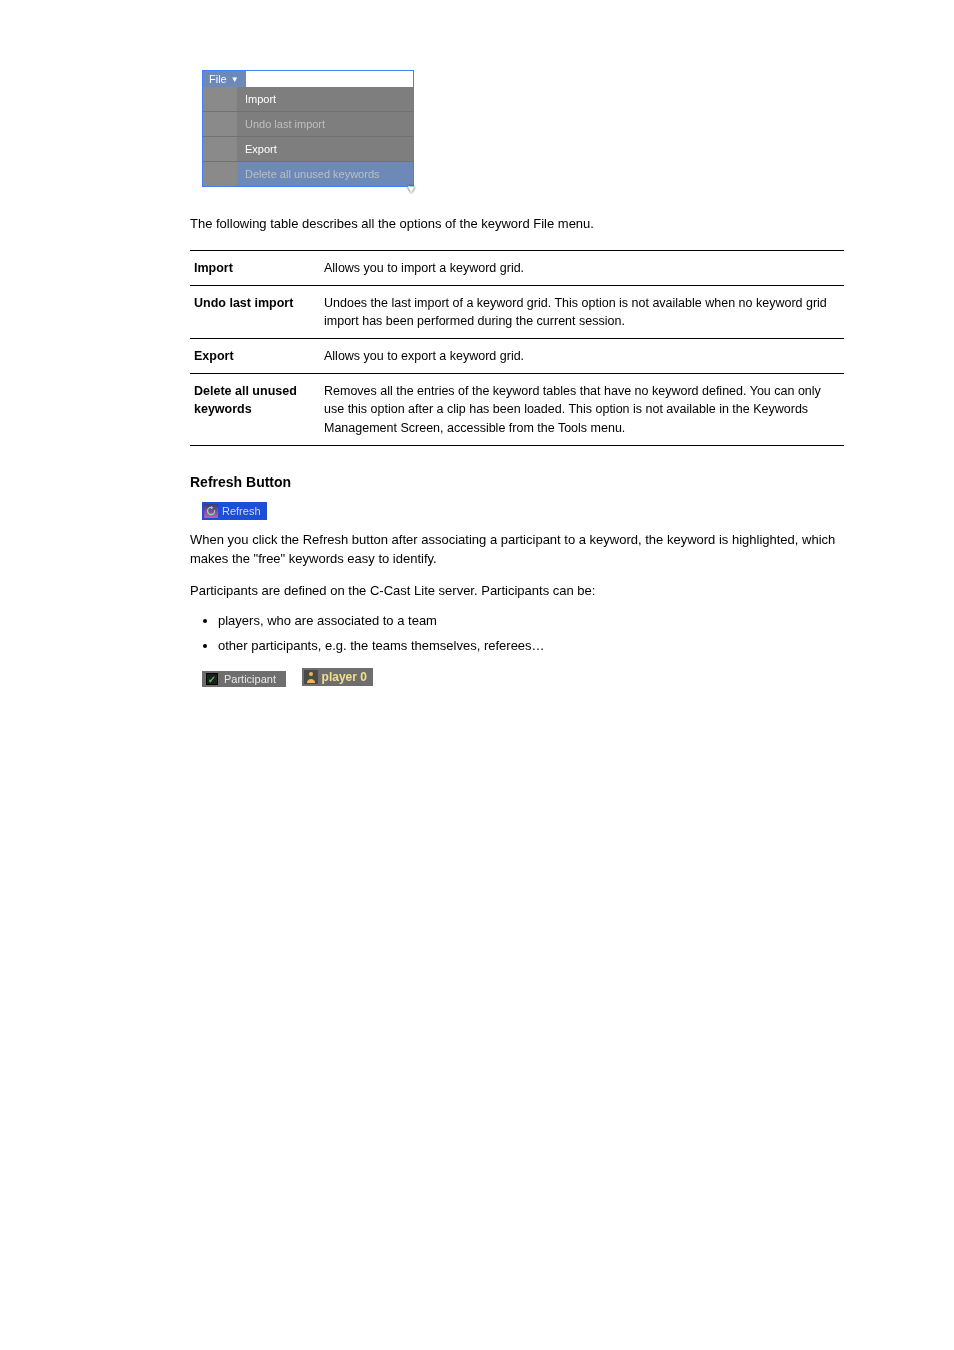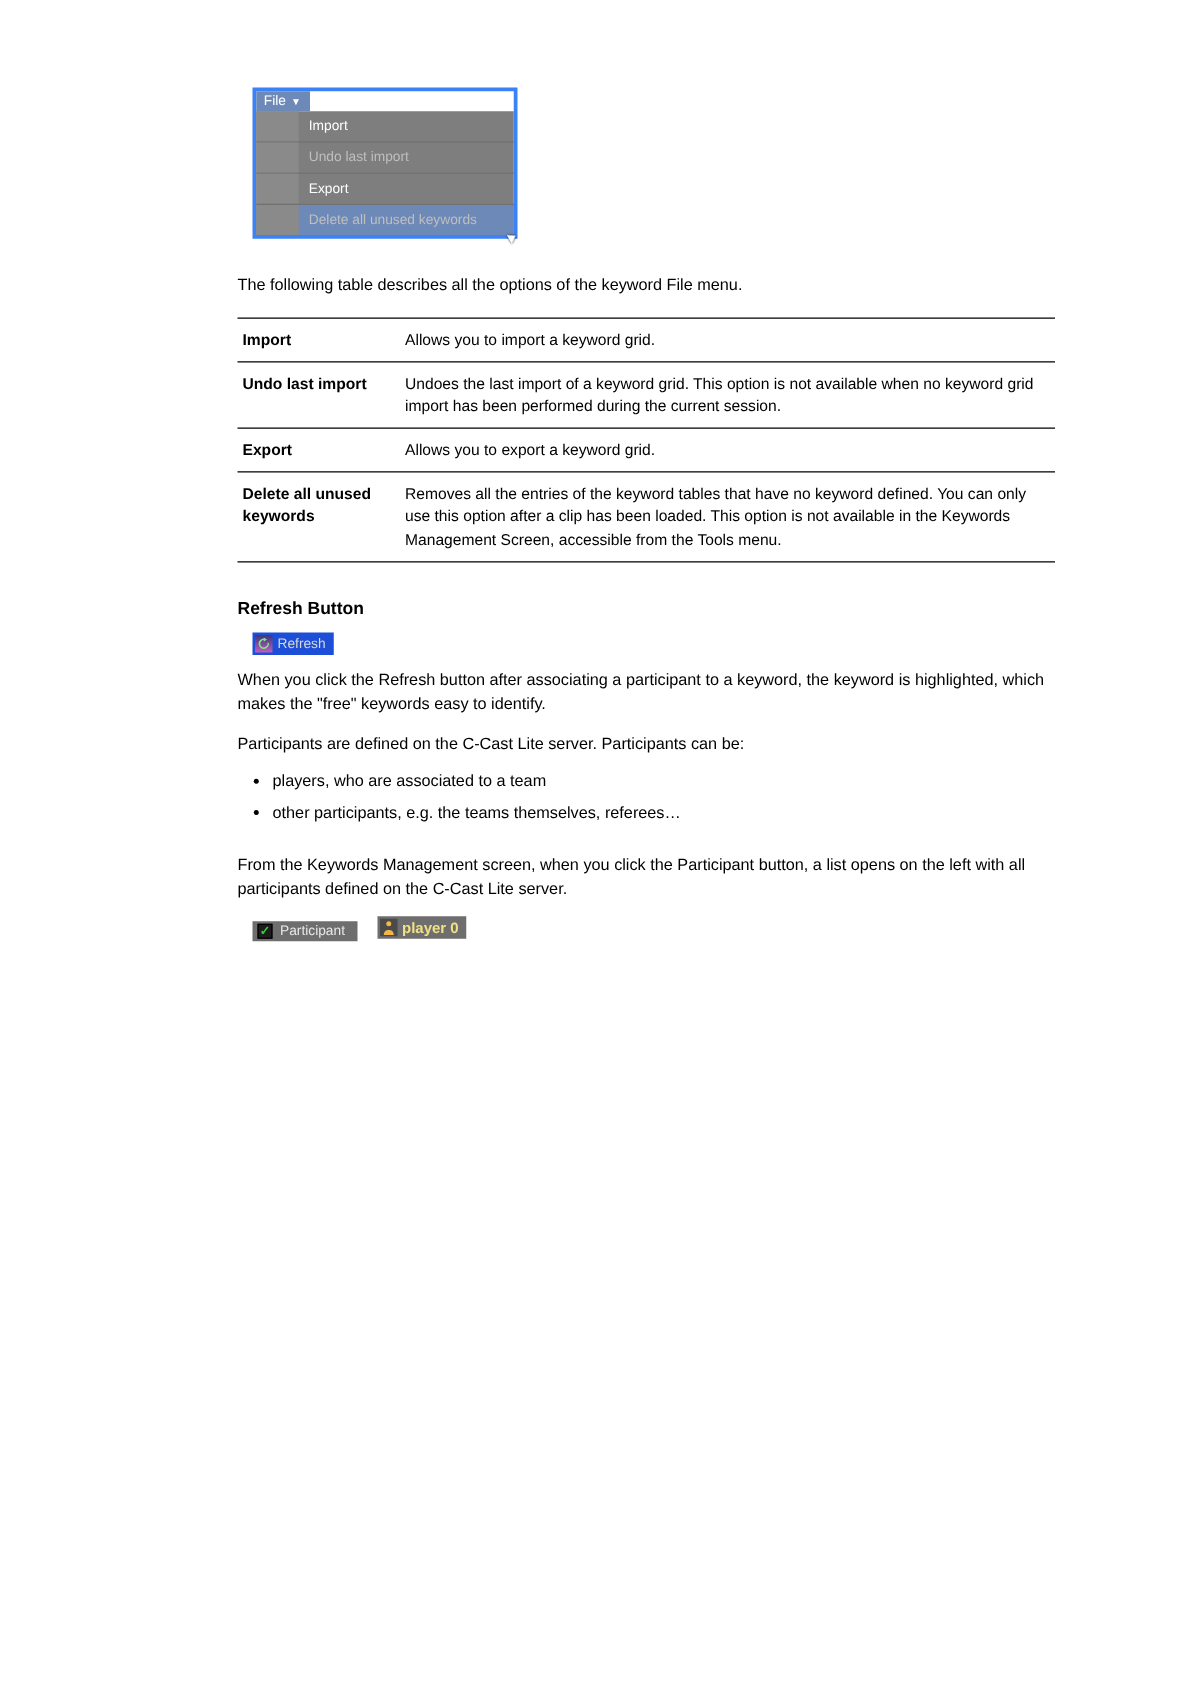--- a/index.html
+++ b/index.html
@@ -13,21 +13,21 @@
     position: relative;
   }
   .content {
     padding: 60px 110px 40px 190px;
   }
 
   
   .file-menu {
     width: 212px;
     margin: 10px 0 28px 12px;
-    border: 3px solid #3b82f6;
+    border: 1px solid #3b82f6;
   }
   .file-menu-header {
     background: #6d89b8;
     color: #fff;
     font-size: 11px;
     padding: 2px 6px;
     display: flex;
     align-items: center;
     width: 43px;
   }
@@ -106,21 +106,21 @@
   }
   .refresh-chip .icon-box {
     width: 14px; height: 14px;
     background: linear-gradient(#3a3a7a,#c05bc0);
     display: inline-flex; align-items: center; justify-content: center;
     margin-right: 4px;
     font-size: 10px;
   }
   .refresh-chip .icon-box svg { width: 10px; height: 10px; }
 
-  ul.bullets { margin: 6px 0 22px 28px; }
+  ul.bullets { margin: 6px 0 12px 28px; }
   ul.bullets li { margin-bottom: 6px; font-size: 13px; line-height: 1.45; }
 
   .participant-chip {
     display: inline-flex;
     align-items: center;
     background: #6e6e6e;
     color: #e8e8e8;
     font-size: 11px;
     padding: 2px 10px 2px 4px;
     margin-left: 12px;
@@ -222,21 +222,20 @@
   <p class="para">When you click the Refresh button after associating a participant to a keyword, the keyword is highlighted, which makes the "free" keywords easy to identify.</p>
 
   
   <p class="para">Participants are defined on the C-Cast Lite server. Participants can be:</p>
 
   <ul class="bullets">
     <li>players, who are associated to a team</li>
     <li>other participants, e.g. the teams themselves, referees…</li>
   </ul>
 
-  <p class="para">From the Keywords Management screen, when you click the Participant button, a list opens on the left with all participants defined on the C-Cast Lite server.</p>
 
   <div class="participant-chip">
     <span class="chk">✓</span>
     <span>Participant</span>
   </div>
 
 
   <div class="player-chip">
     <span class="person-icon">
       <svg viewBox="0 0 10 12">

